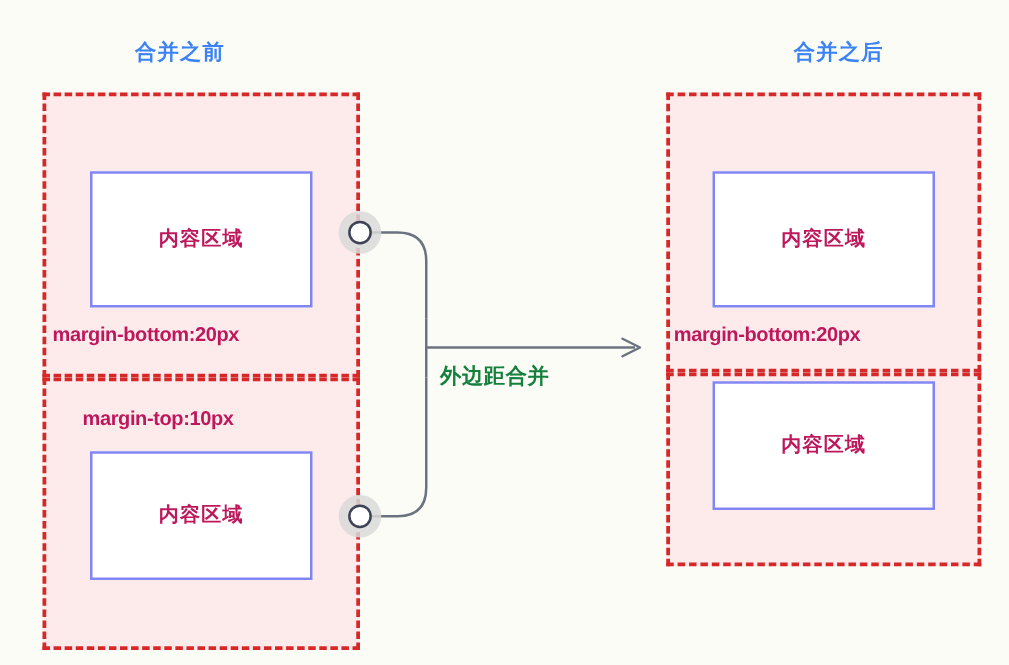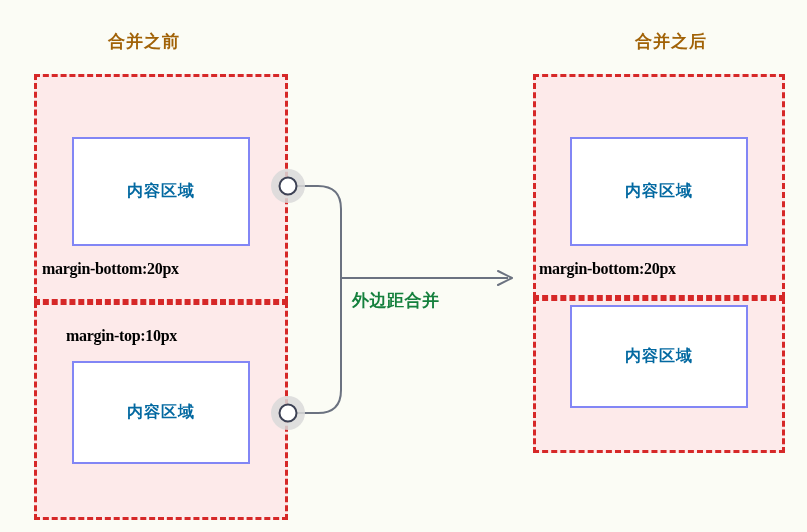--- a/index.html
+++ b/index.html
@@ -14,21 +14,21 @@
     background: #fbfcf5;
     font-family: "Liberation Sans", "DejaVu Sans", sans-serif;
     overflow: hidden;
   }
 
   
   .heading {
     position: absolute;
     font-size: 17px;
     font-weight: 700;
-    color: #a16207;
+    color: #3b82f6;
     letter-spacing: 1px;
     white-space: nowrap;
   }
   #heading-before { left: 108px; top: 30px; }
   #heading-after  { left: 607px; top: 30px; margin-left: 28px; }
 
   
   .margin-group {
     position: absolute;
     box-sizing: border-box;
@@ -48,31 +48,31 @@
     box-sizing: border-box;
     background: #ffffff;
     border: 2px solid #8286f5;
     display: flex;
     align-items: center;
     justify-content: center;
   }
   .content-box-label {
     font-size: 16px;
     font-weight: 700;
-    color: #0369a1;
+    color: #be185d;
     letter-spacing: 1px;
   }
 
   
   .margin-label {
     position: absolute;
-    font-family: Liberation Serif, serif;
+    font-family: Liberation Sans, sans-serif;
     font-size: 16px;
     font-weight: 700;
-    color: #000000;
+    color: #be185d;
     white-space: nowrap;
     letter-spacing: -0.3px;
   }
 
   
   #connector {
     position: absolute;
     left: 0;
     top: 0;
     width: 807px;

